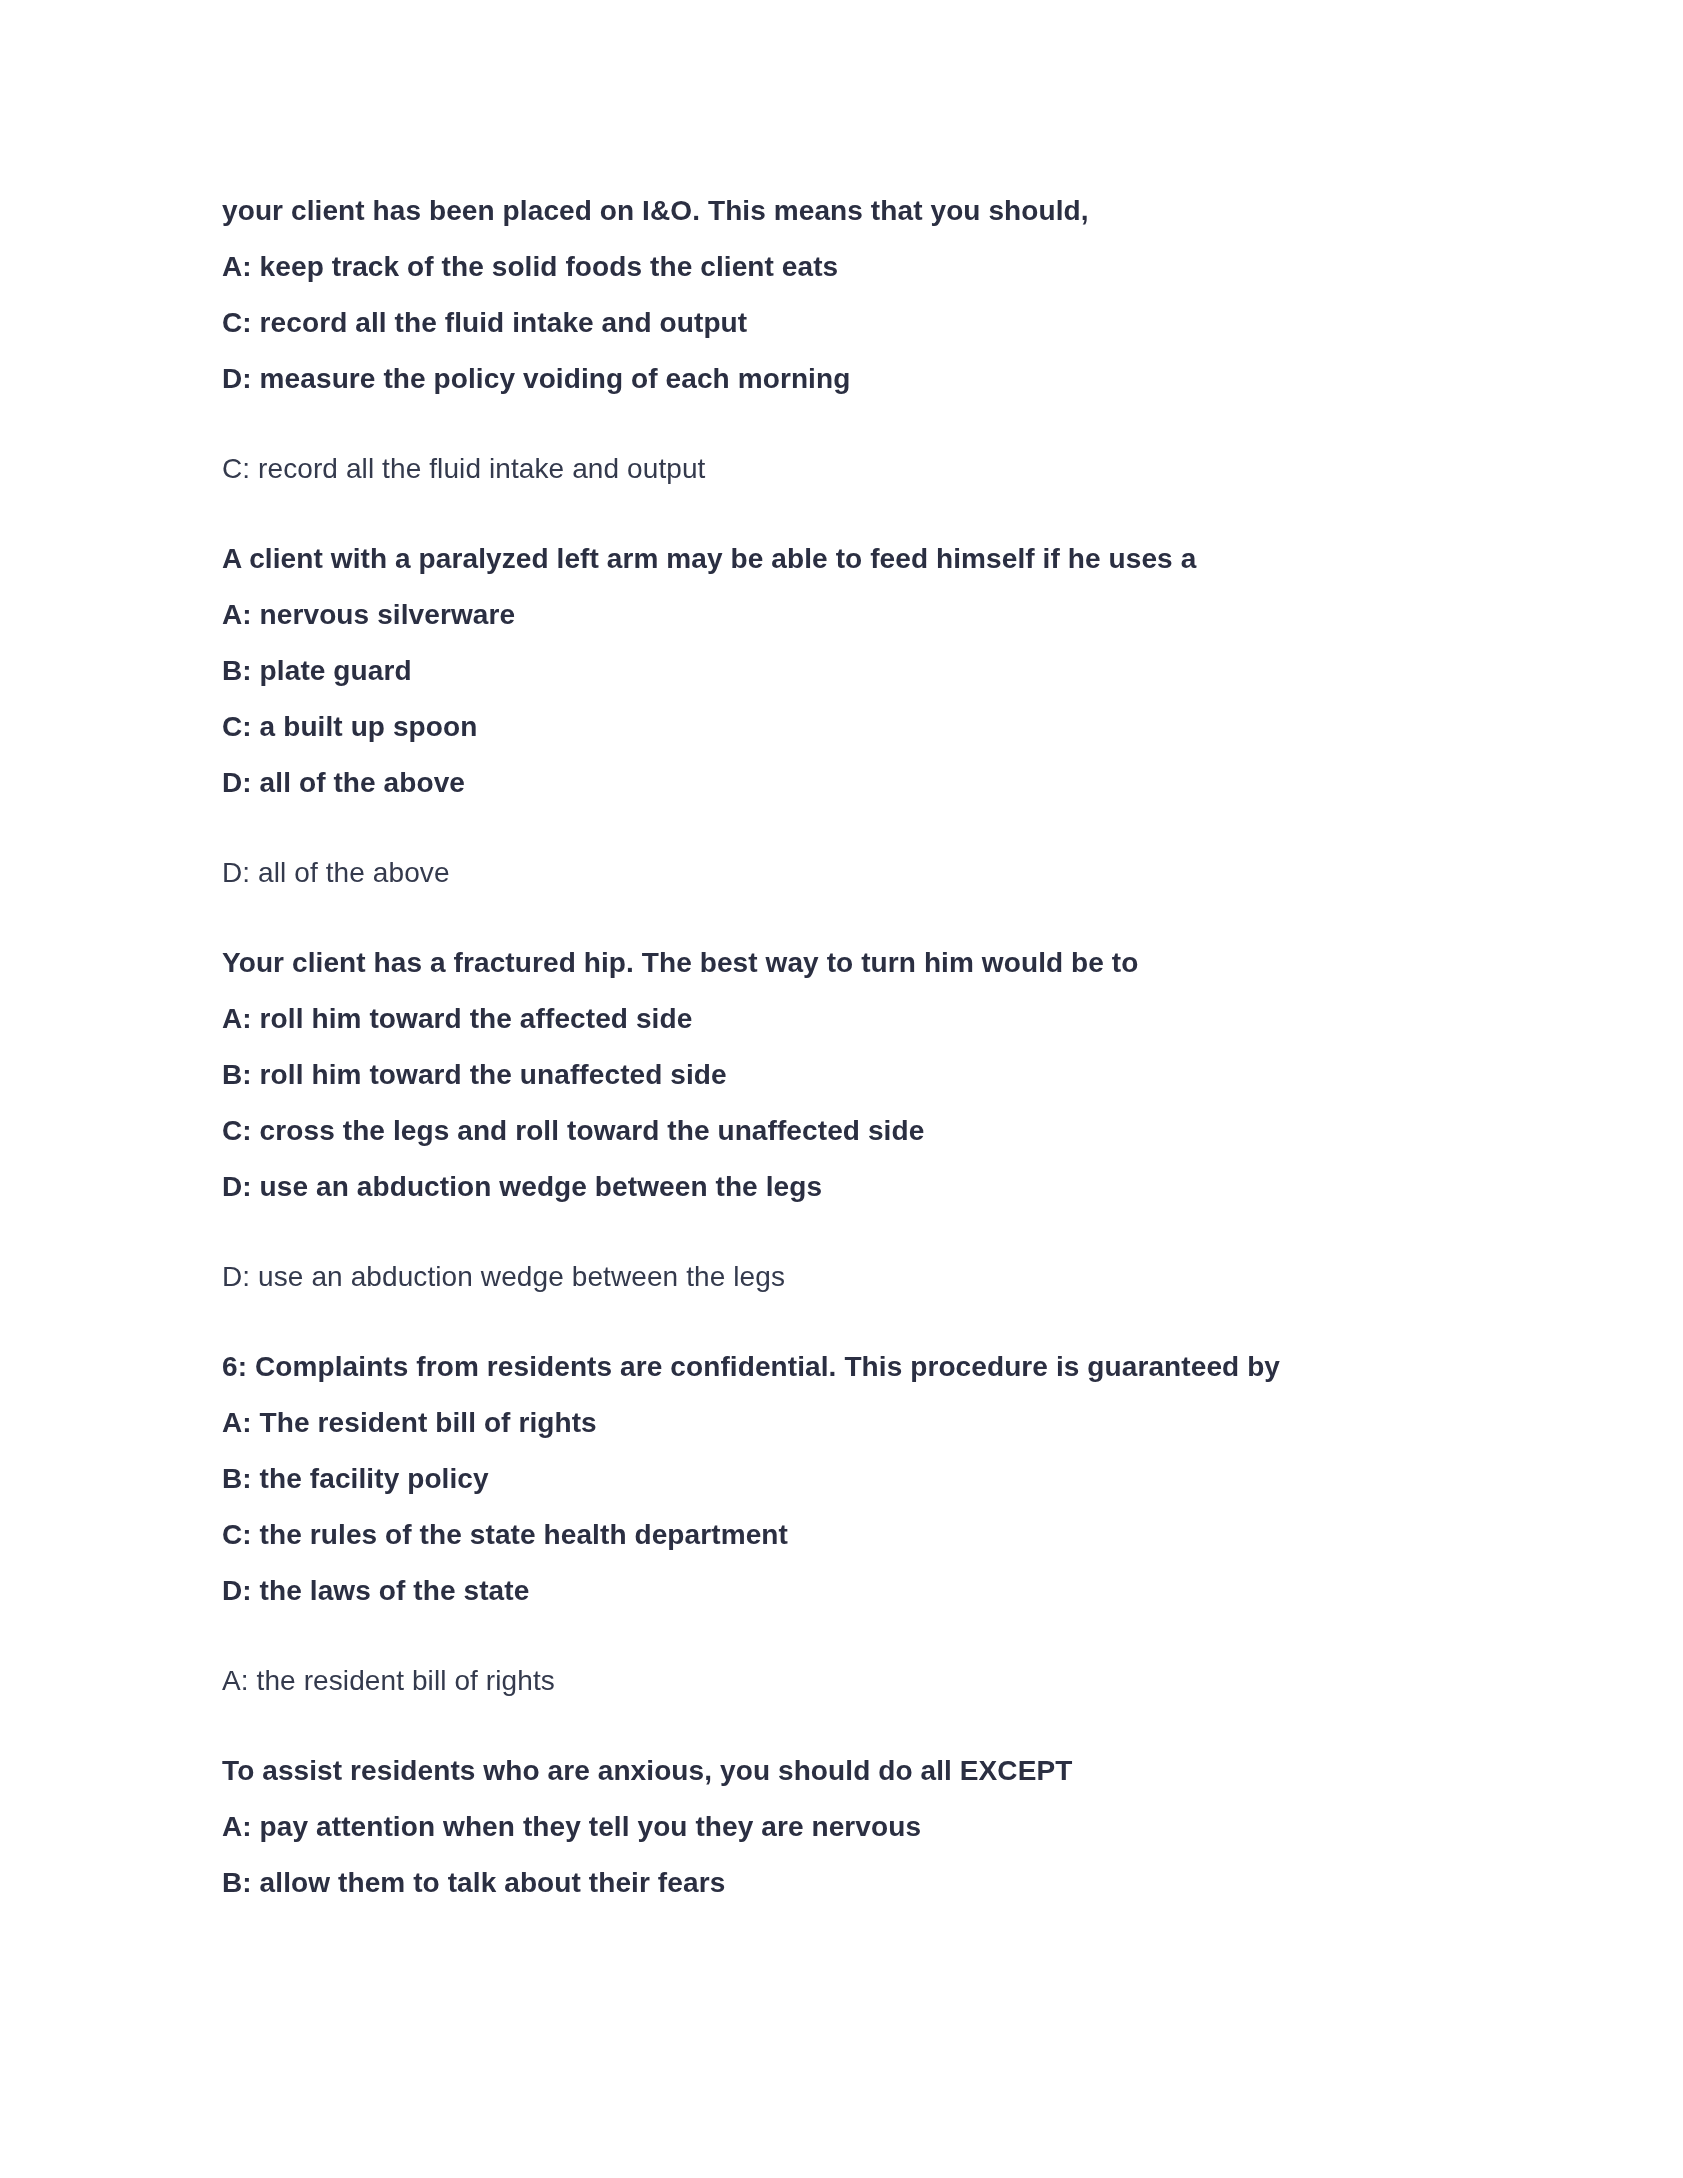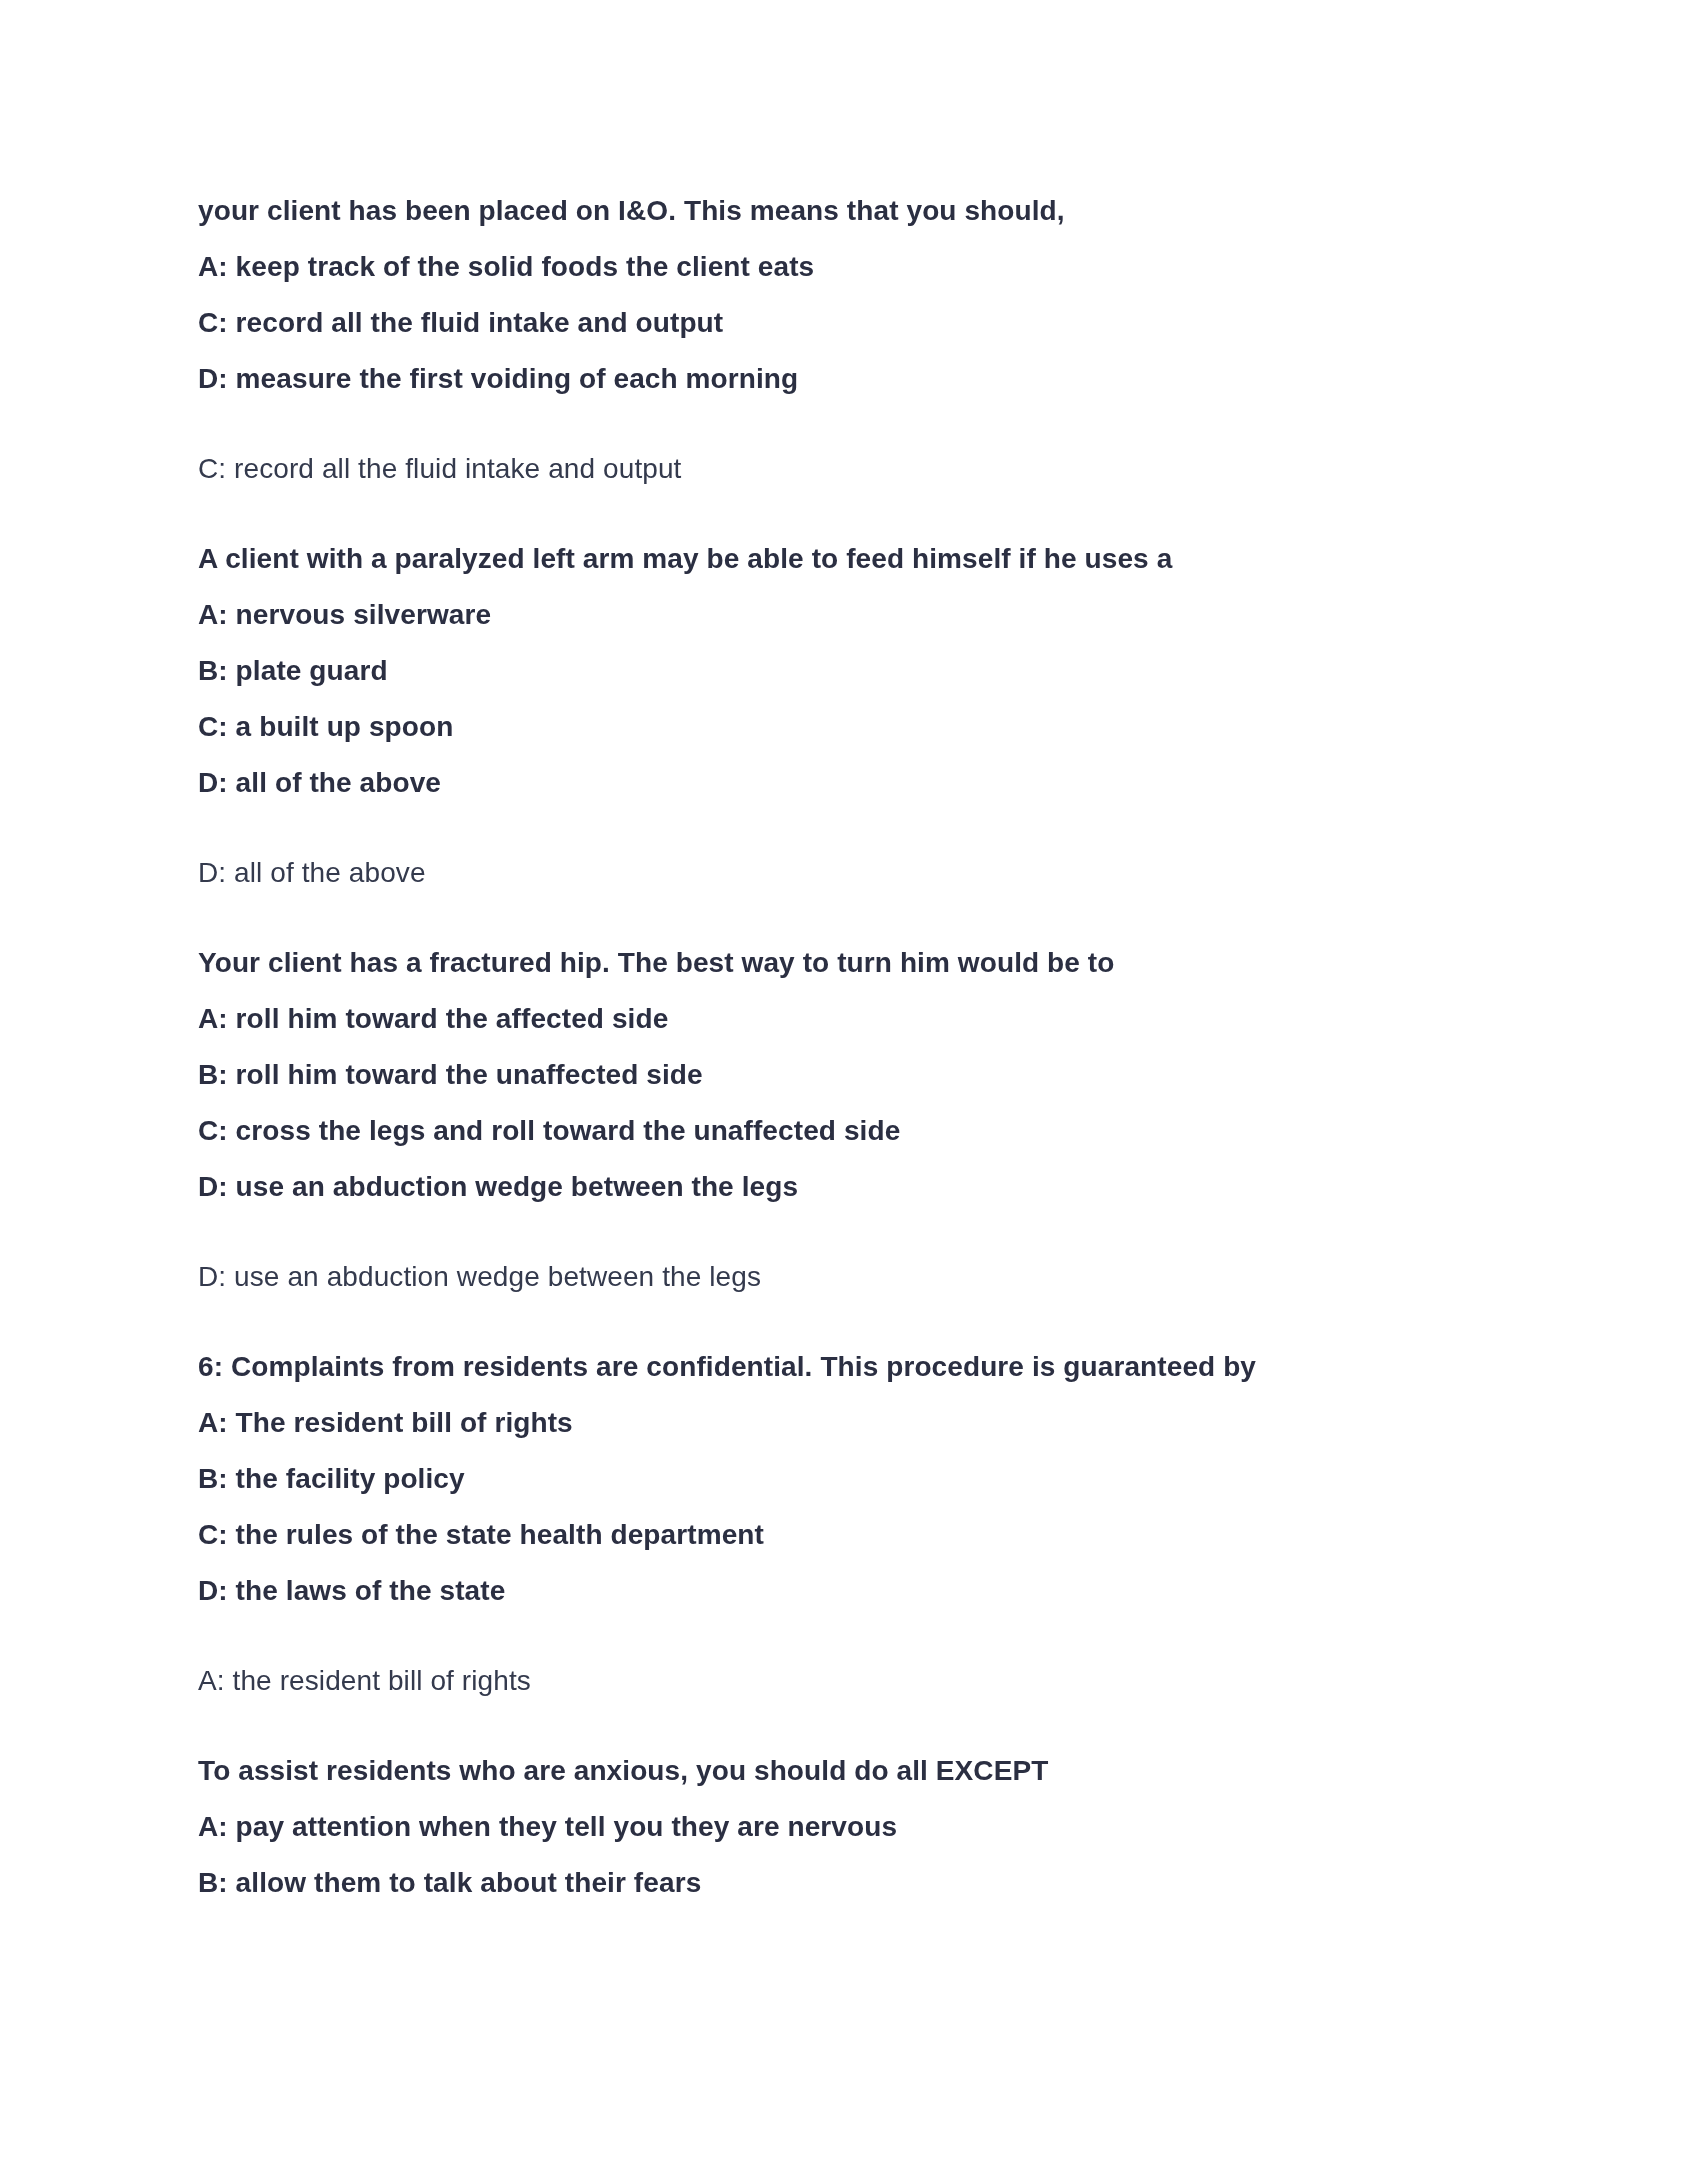--- a/index.html
+++ b/index.html
@@ -29,41 +29,42 @@
   }
   .block:last-child {
     margin-bottom: 0;
   }
   .line {
     font-size: 28px;
     line-height: 56px;
     letter-spacing: 0.1px;
     white-space: pre-wrap;
     word-wrap: break-word;
+    margin-left: 24px;
   }
   .line.q,
   .line.opt {
     font-weight: bold;
     color: #2b2f42;
   }
   .line.answer {
     font-weight: normal;
     color: #343a4d;
   }
 </style>
 </head>
 <body>
 
 <div class="page">
   <div class="doc-body">
       <div class="block">
         <div class="line q">your client has been placed on I&amp;O. This means that you should,</div>
         <div class="line opt">A: keep track of the solid foods the client eats</div>
         <div class="line opt">C: record all the fluid intake and output</div>
-        <div class="line opt">D: measure the first voiding of each morning</div>
+        <div class="line opt">D: measure the policy voiding of each morning</div>
       </div>
       <div class="block">
         <div class="line answer">C: record all the fluid intake and output</div>
       </div>
       <div class="block">
         <div class="line q">A client with a paralyzed left arm may be able to feed himself if he uses a</div>
         <div class="line opt">A: nervous silverware</div>
         <div class="line opt">B: plate guard</div>
         <div class="line opt">C: a built up spoon</div>
         <div class="line opt">D: all of the above</div>

